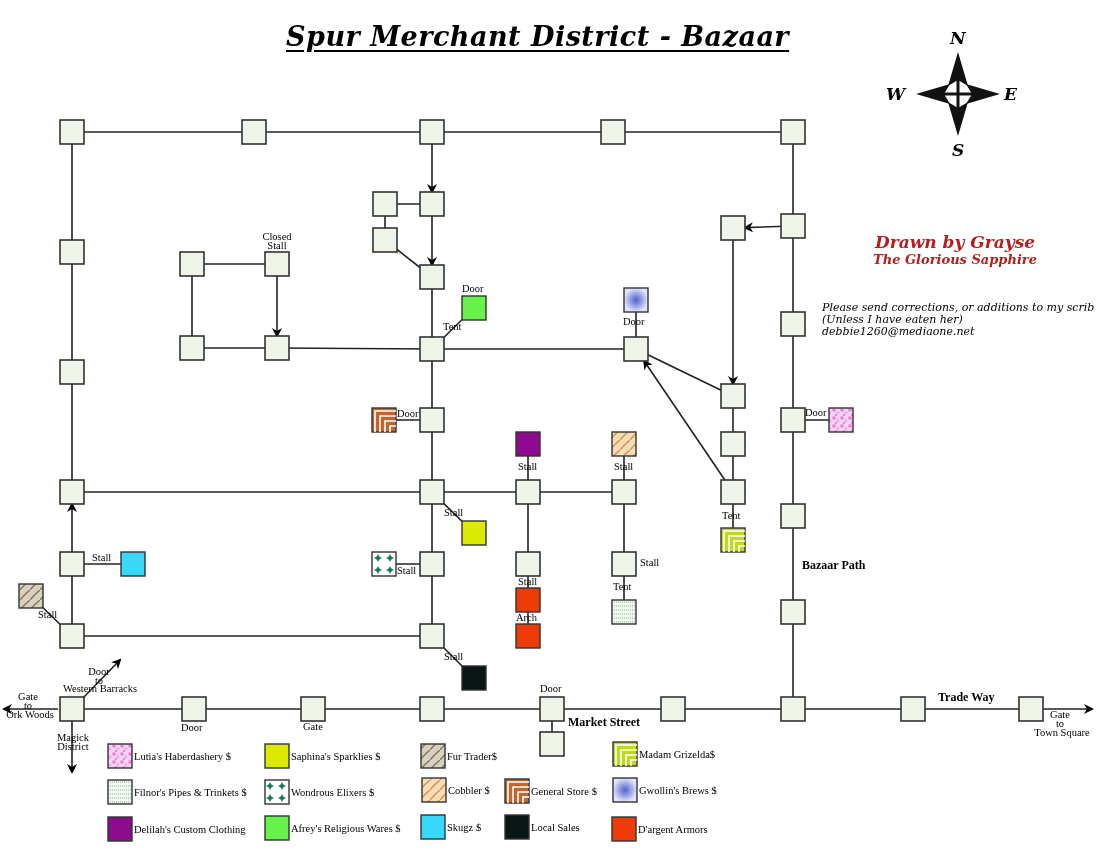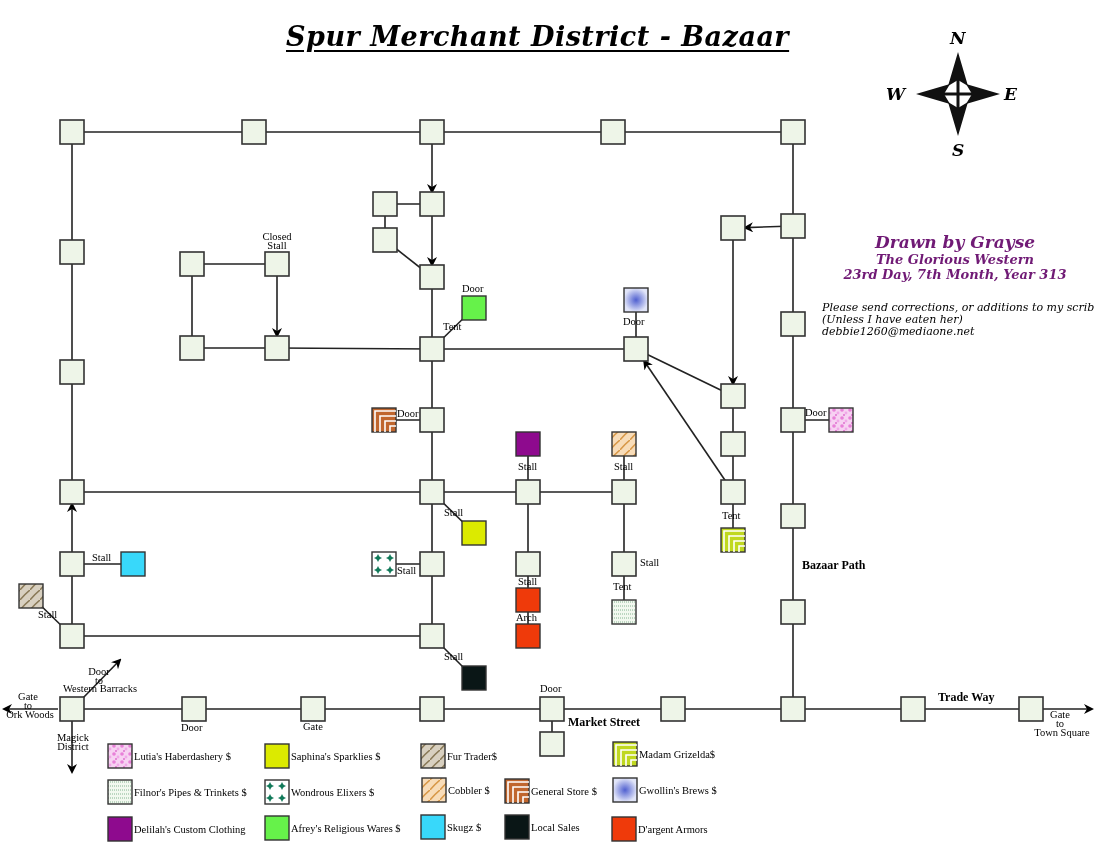--- a/index.html
+++ b/index.html
@@ -1,19 +1,19 @@
 <!DOCTYPE html>
 <html><head>
 <meta charset="utf-8">
 <style>
   html, body { margin:0; padding:0; background:#ffffff; }
   body { width:1100px; height:850px; position:relative; overflow:hidden; font-family:"Liberation Serif", serif; }
   #map { position:absolute; left:0; top:0; width:1100px; height:850px; }
   .title { position:absolute; left:286px; top:21px; font-family:"DejaVu Serif", serif; font-style:italic; font-weight:bold; font-size:27px; color:#000; text-decoration:underline; text-underline-offset:4px; white-space:nowrap; letter-spacing:0.5px; }
-  .credit { position:absolute; left:810px; top:232px; width:290px; text-align:center; font-family:"DejaVu Serif", serif; font-style:italic; color:#701a75; }
+  .credit { position:absolute; left:810px; top:232px; width:290px; text-align:center; font-family:"DejaVu Serif", serif; font-style:italic; color:#b91c1c; }
   .credit .c1 { font-size:17px; font-weight:bold; line-height:20px; }
   .credit .c2 { font-size:13px; font-weight:bold; line-height:15px; }
   .note { position:absolute; left:822px; top:302px; font-family:"DejaVu Serif", serif; font-style:italic; font-size:11px; line-height:12px; color:#000; white-space:nowrap; }
   .lbl { font-family:"Liberation Serif", serif; font-size:10.5px; fill:#000; }
   .lblb { font-family:"Liberation Serif", serif; font-size:12px; font-weight:bold; fill:#000; }
   .leg { font-family:"Liberation Serif", serif; font-size:10.5px; fill:#000; }
   .compass-l { font-family:"DejaVu Serif", serif; font-style:italic; font-weight:bold; font-size:17px; fill:#000; }
 </style>
 </head>
 <body>
@@ -357,20 +357,19 @@
         <rect x="612" y="817" width="24" height="24" fill="#ef3a0a" stroke="#333" stroke-width="1.4"></rect>
       </g>
       <text x="638" y="833" class="leg">D'argent Armors</text>
     </g>
 </svg>
 
 <div class="title">Spur Merchant District - Bazaar</div>
 
 <div class="credit">
   <div class="c1">Drawn by Grayse</div>
-  <div class="c2">The Glorious Western</div>
-  <div class="c2">23rd Day, 7th Month, Year 313</div>
+  <div class="c2">The Glorious Sapphire</div>
 </div>
 <div class="note">
   <div>Please send corrections, or additions to my scrib</div>
   <div>(Unless I have eaten her)</div>
   <div>debbie1260@mediaone.net</div>
 </div>
 
 </body></html>

